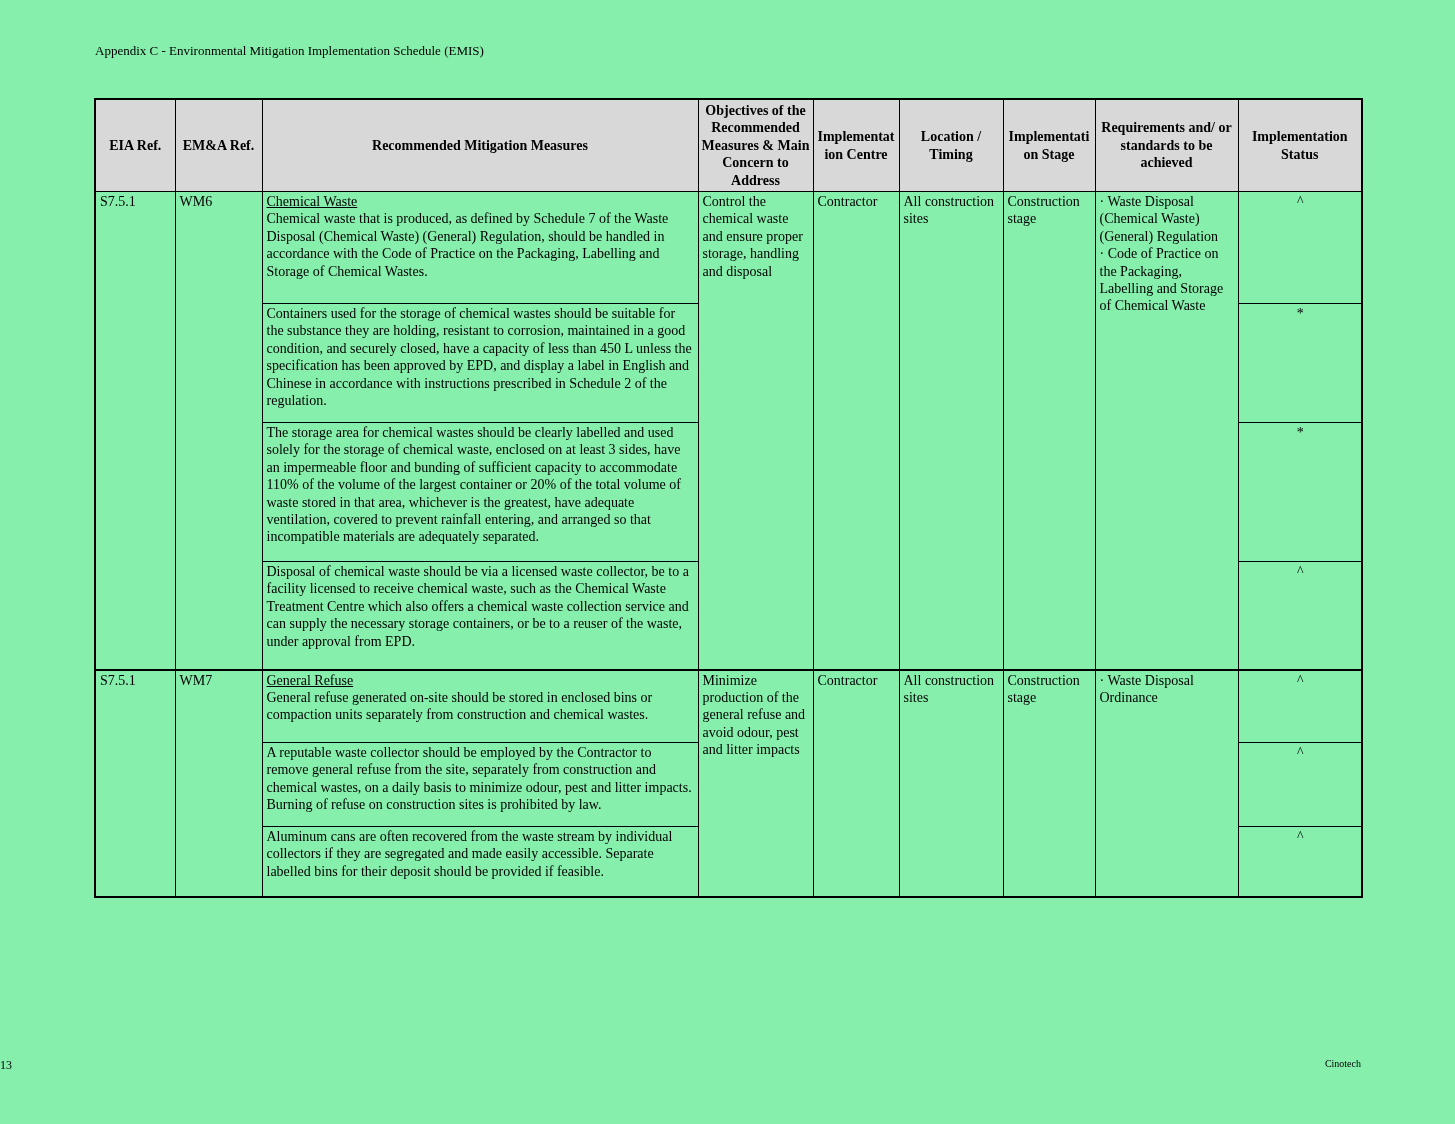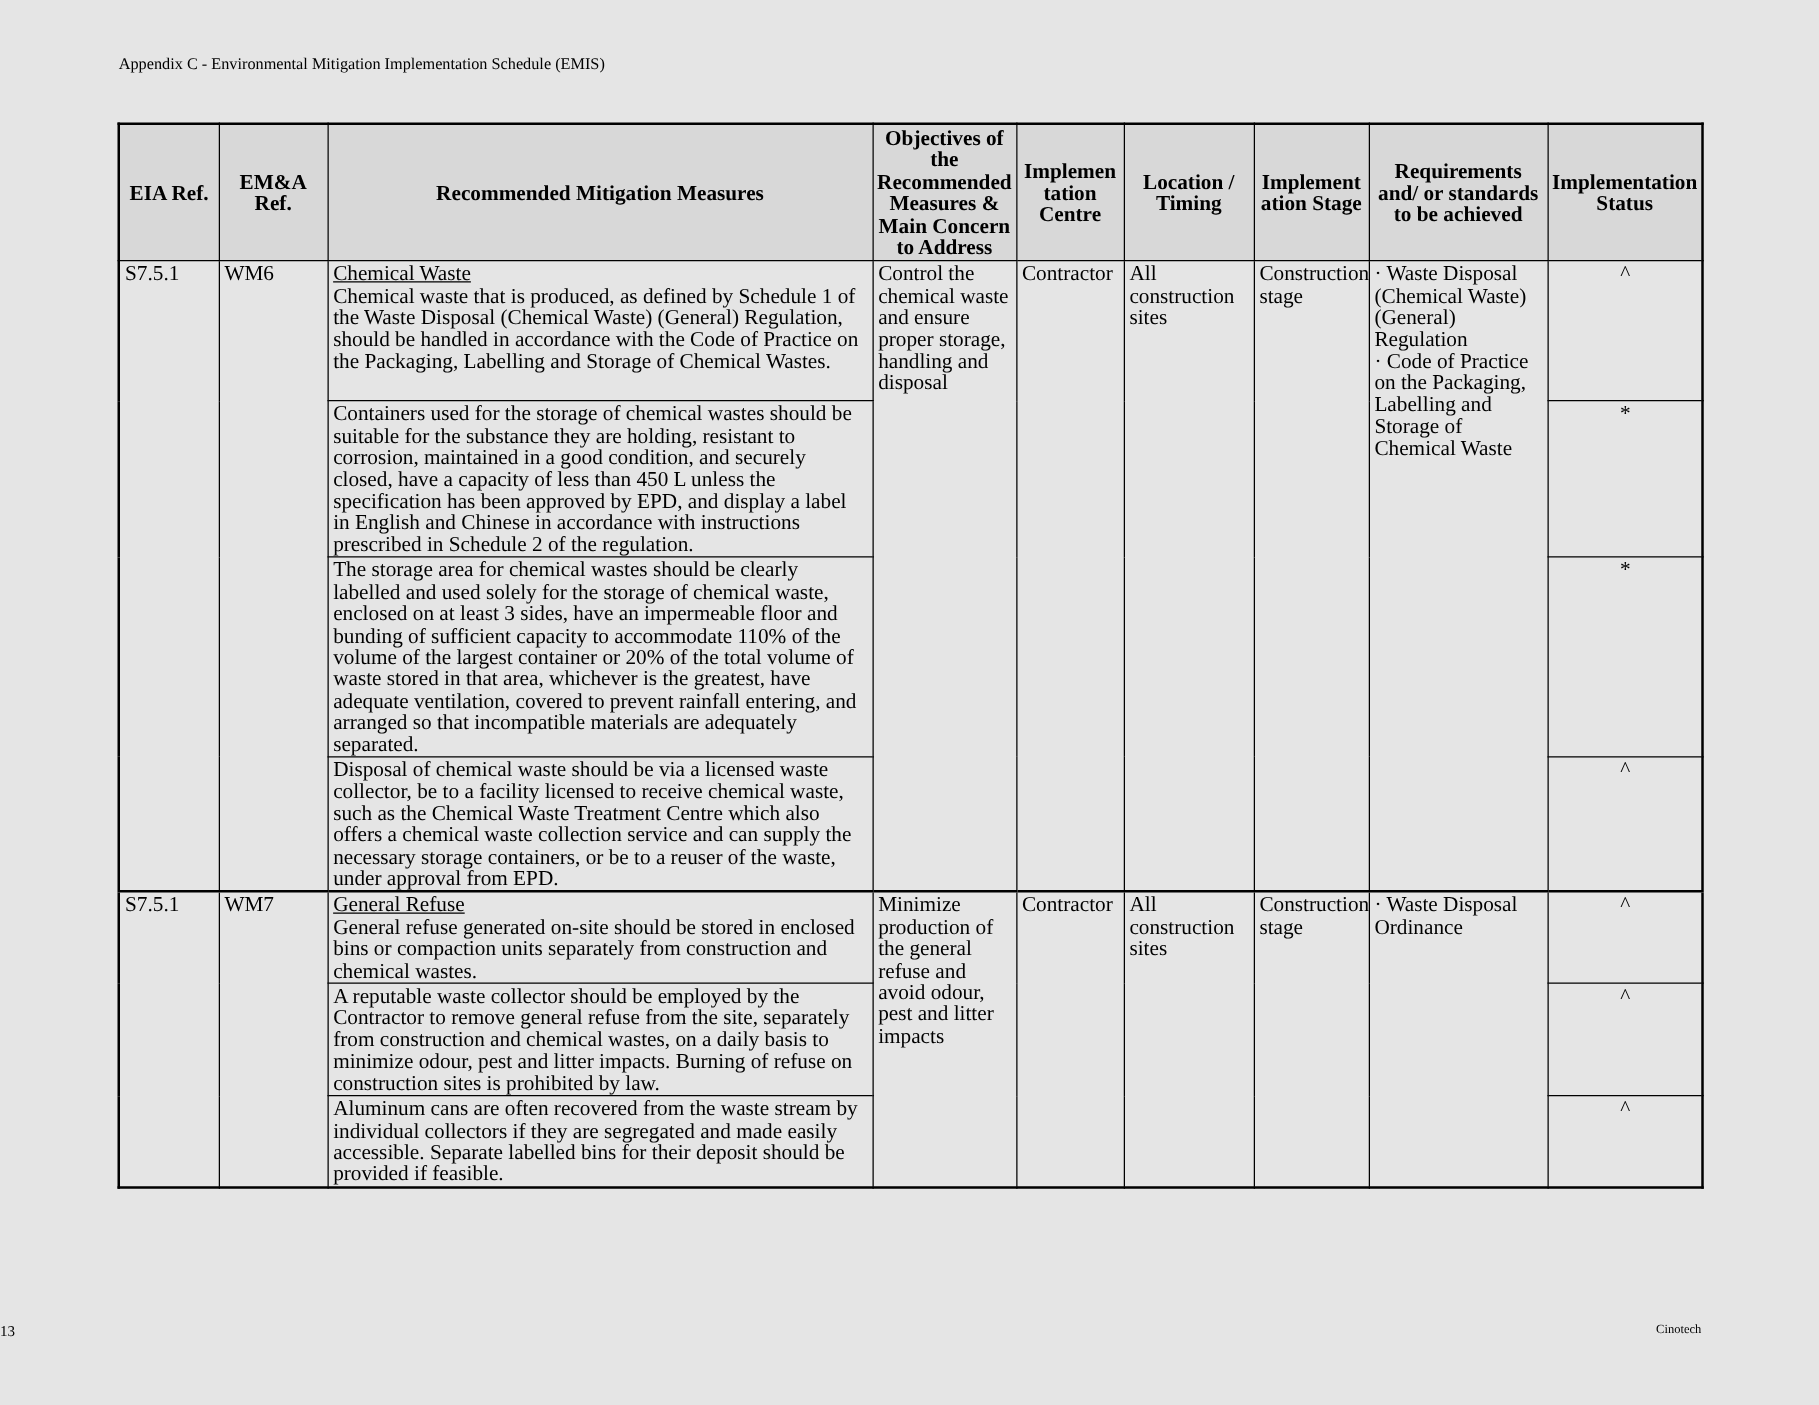--- a/index.html
+++ b/index.html
@@ -1,21 +1,21 @@
 <!DOCTYPE html>
 <html><head>
 <meta charset="utf-8">
 <style>
   * { box-sizing: border-box; }
   html, body { margin: 0; padding: 0; background: #ffffff; }
   .page {
     position: relative;
     width: 1455px;
     height: 1124px;
-    background: #e5e5e5;
+    background: #86efac;
     font-family: "Liberation Serif", serif;
     color: #000000;
   }
   .doc-title {
     position: absolute;
     left: 95px;
     top: 43px;
     font-size: 13px;
     white-space: nowrap;
   }
@@ -23,21 +23,21 @@
     position: absolute;
     left: 94px;
     top: 98px;
     width: 1267px;
     border-collapse: collapse;
     table-layout: fixed;
     border: 2px solid #000;
   }
   table.emis th, table.emis td {
     border: 1.5px solid #000;
-    font-size: 17px;
+    font-size: 14px;
     line-height: 17.4px;
     vertical-align: top;
     padding: 1px 3px 1px 4px;
     overflow: hidden;
     margin-left: 17px;
   }
   table.emis th {
     background: #d8d8d8;
     font-weight: bold;
     text-align: center;
@@ -93,21 +93,21 @@
         <th>Implementation Status</th>
       </tr>
     </thead>
     <tbody>
 
       <tr style="height:112px">
         <td class="ctr" rowspan="4">S7.5.1</td>
         <td class="ctr" rowspan="4">WM6</td>
         <td>
           <div class="topic">Chemical Waste</div>
-          <div>Chemical waste that is produced, as defined by Schedule 1 of the Waste Disposal (Chemical Waste) (General) Regulation, should be handled in accordance with the Code of Practice on the Packaging, Labelling and Storage of Chemical Wastes.</div>
+          <div>Chemical waste that is produced, as defined by Schedule 7 of the Waste Disposal (Chemical Waste) (General) Regulation, should be handled in accordance with the Code of Practice on the Packaging, Labelling and Storage of Chemical Wastes.</div>
         </td>
         <td rowspan="4">Control the chemical waste and ensure proper storage, handling and disposal</td>
         <td class="ctr" rowspan="4">Contractor</td>
         <td class="ctr" rowspan="4">All construction sites</td>
         <td class="ctr" rowspan="4">Construction stage</td>
         <td rowspan="4">
           <div class="req-item">· Waste Disposal (Chemical Waste) (General) Regulation</div>
           <div class="req-item">· Code of Practice on the Packaging, Labelling and Storage of Chemical Waste</div>
         </td>
         <td class="status">^</td>

